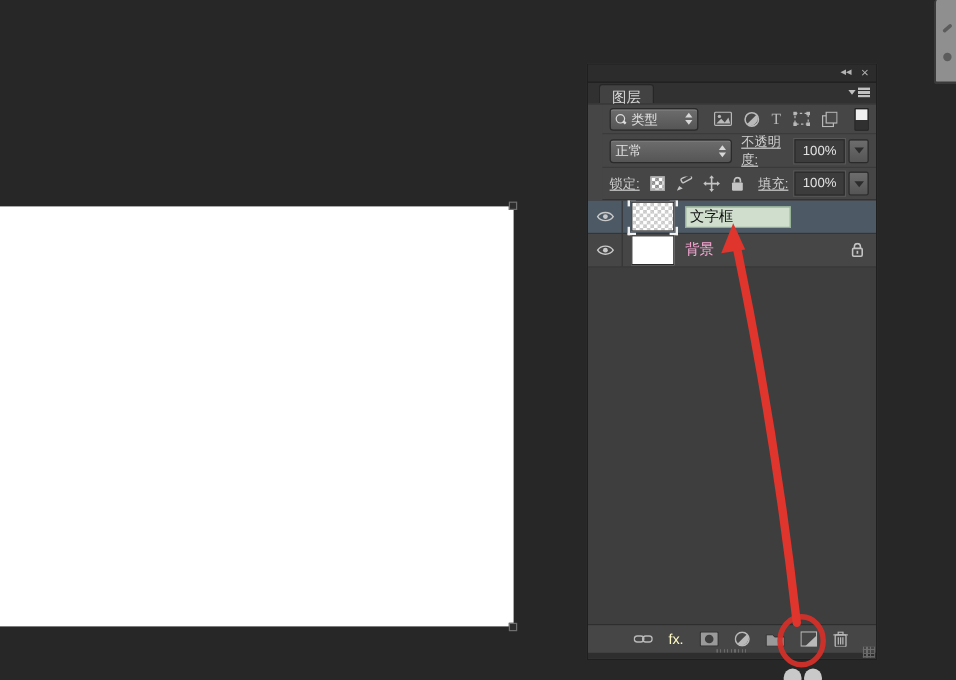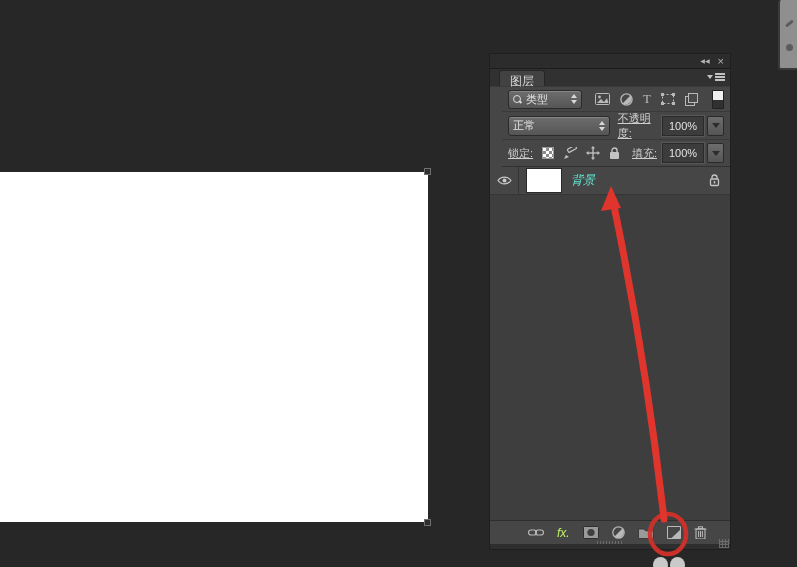--- a/index.html
+++ b/index.html
@@ -91,27 +91,27 @@
                      linear-gradient(45deg,#c9c9c9 25%,transparent 25%,transparent 75%,#c9c9c9 75%);
     background-size:6px 6px; background-position:0 0,3px 3px; border:1px solid #2a2a2a;}
   .thumb.white { background:#ffffff; border:1px solid #2a2a2a; }
   .corner { position:absolute; width:7px; height:7px; border:0 solid #f2f2f2; }
   .c-tl { left:-3px; top:-3px; border-left-width:2px; border-top-width:2px;}
   .c-tr { right:-3px; top:-3px; border-right-width:2px; border-top-width:2px;}
   .c-bl { left:-3px; bottom:-3px; border-left-width:2px; border-bottom-width:2px;}
   .c-br { right:-3px; bottom:-3px; border-right-width:2px; border-bottom-width:2px;}
   .name-input { width:88px; height:18px; background:#cfdecd; border:1px solid #8fae8f; color:#111;
     font-size:12px; font-family:"Liberation Sans","DejaVu Sans",sans-serif; padding:0 3px; outline:none;}
-  .layer-name { color:#5eead4; font-size:12px; font-style:italic; }
+  .layer-name { color:#f9a8d4; font-size:12px; }
   .row-lock { margin-left:auto; margin-right:10px; display:flex; }
 
   .toolbar { height:24px; flex:none; background:#464646; border-top:1px solid #2e2e2e;
     display:flex; align-items:center; gap:13px; padding-left:38px; position:relative;}
   .tbtn { color:#b9b9b9; display:flex; align-items:center; cursor:pointer; }
-  .fx-label { font-style:italic; font-size:12px; color:#bef264; }
+  .fx-label { font-size:12px; color:#fef9c3; }
   .grip-dots { position:absolute; left:50%; bottom:0; transform:translateX(-50%);
     width:26px; height:3px;
     background:repeating-linear-gradient(90deg,#6b6b6b 0 1px,transparent 1px 3px);}
   .bottom-strip { height:5px; flex:none; background:#2e2e2e; position:relative;}
   .resize-grip { position:absolute; right:1px; bottom:1px; width:10px; height:9px;
     background:repeating-linear-gradient(90deg,#777 0 1px,transparent 1px 3px),
                repeating-linear-gradient(0deg,#777 0 1px,transparent 1px 3px);
     opacity:.8;}
 
   
@@ -238,20 +238,36 @@
     <div class="valwrap">
       <div class="valbox">100%</div>
       <div class="arrowbtn">
           <i></i>
         </div>
     </div>
   </div>
 
   <div class="layers-list">
 
+    <div class="layer-row selected">
+      <div class="eye-cell">
+        <svg width="15" height="11" viewBox="0 0 15 11">
+            <path d="M1 5.5 C4 1 11 1 14 5.5 C11 10 4 10 1 5.5 Z" fill="none" stroke="#c9c9c9" stroke-width="1.2"></path>
+            <circle cx="7.5" cy="5.5" r="2" fill="#c9c9c9"></circle>
+          </svg>
+      </div>
+      <div class="thumbwrap">
+        <div class="thumb transparent"></div>
+        <span class="corner c-tl"></span>
+        <span class="corner c-tr"></span>
+        <span class="corner c-bl"></span>
+        <span class="corner c-br"></span>
+      </div>
+      <input class="name-input" type="text" value="文字框" style="">
+    </div>
 
     <div class="layer-row">
       <div class="eye-cell">
         <svg width="15" height="11" viewBox="0 0 15 11">
             <path d="M1 5.5 C4 1 11 1 14 5.5 C11 10 4 10 1 5.5 Z" fill="none" stroke="#c9c9c9" stroke-width="1.2"></path>
             <circle cx="7.5" cy="5.5" r="2" fill="#c9c9c9"></circle>
           </svg>
       </div>
       <div class="thumbwrap">
         <div class="thumb white"></div>

